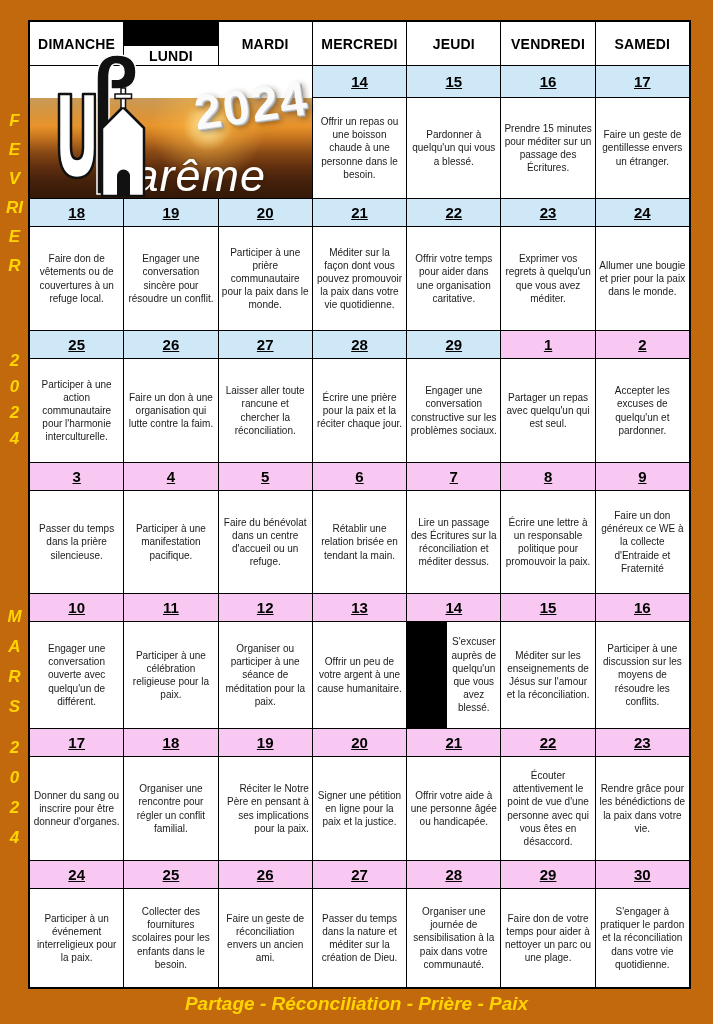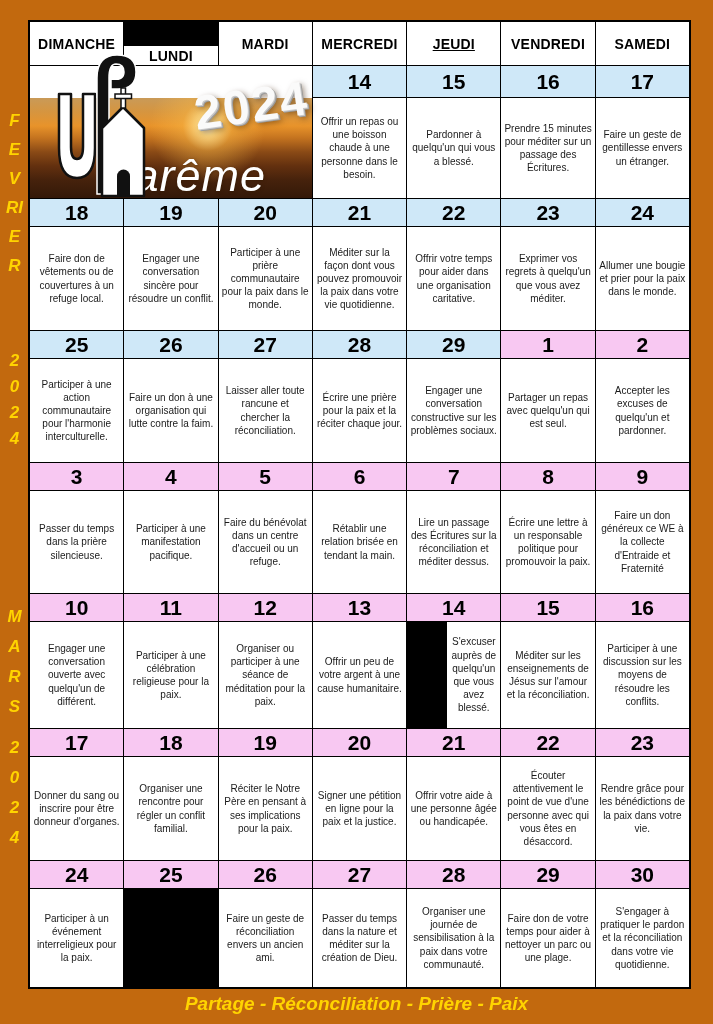--- a/index.html
+++ b/index.html
@@ -14,21 +14,21 @@
   #lbl-month2{left:6px;top:602px;line-height:30px;}
   #lbl-year2{left:6px;top:733px;line-height:30px;}
 
   
   .grid{position:absolute;left:28px;top:20px;width:659px;height:965px;
         display:grid;grid-template-columns:repeat(7,1fr);
         grid-template-rows:43px 31px 100px 27px 103px 27px 103px 27px 102px 27px 106px 27px 103px 27px auto;
         gap:1px;background:#000;border:2px solid #000;}
   .cell{background:#fff;display:flex;align-items:center;justify-content:center;text-align:center;}
   .head{font-weight:bold;font-size:14px;letter-spacing:.2px;}
-  .date{font-weight:bold;font-size:21px;}
+  .date{font-weight:bold;font-size:15px;text-decoration:underline;}
   .date.blue{background:#cfe8f8;}
   .date.pink{background:#f8c8f2;}
   .act{font-size:10px;line-height:1.32;padding:2px 3px;color:#1a1a1a;}
 
   
   .logo-block{grid-row:2/4;grid-column:1/4;position:relative;background:#fff;}
   .sunset{position:absolute;left:0;right:0;bottom:0;height:100px;overflow:visible;
     background:
       radial-gradient(circle at 63% 28%, rgba(255,253,235,.95) 0%, rgba(255,224,140,.85) 5%, rgba(252,186,70,.45) 13%, rgba(252,186,70,0) 30%),
       linear-gradient(180deg,#c99a58 0%,#d6953f 14%,#e8932a 28%,#c4731f 40%,#8a4a16 54%,#63300f 68%,#46220c 82%,#331808 100%);}
@@ -70,21 +70,21 @@
         <rect x="65" y="38" width="4.5" height="20" fill="#ffffff" stroke="#111" stroke-width="1.5"></rect>
         <rect x="59" y="44" width="16.5" height="4.5" fill="#ffffff" stroke="#111" stroke-width="1.5"></rect>
 
         <path d="M61 146 v-20 a6.5 6.5 0 0 1 13 0 v20 Z" fill="#111"></path>
       </svg>
     </div>
   <div class="cell head" style="grid-area: 1 / 1;">DIMANCHE</div>
       <div class="cell head" style="grid-area: 1 / 2; margin-top: 24px;">LUNDI</div>
       <div class="cell head" style="grid-area: 1 / 3;">MARDI</div>
       <div class="cell head" style="grid-area: 1 / 4;">MERCREDI</div>
-      <div class="cell head" style="grid-area: 1 / 5; text-decoration: underline;">JEUDI</div>
+      <div class="cell head" style="grid-area: 1 / 5;">JEUDI</div>
       <div class="cell head" style="grid-area: 1 / 6;">VENDREDI</div>
       <div class="cell head" style="grid-area: 1 / 7;">SAMEDI</div>
       <div class="cell date blue" style="grid-area: 2 / 4;">14</div>
       <div class="cell act" style="grid-area: 3 / 4;">
         <span>Offrir un repas ou une boisson chaude à une personne dans le besoin.</span>
       </div>
       <div class="cell date blue" style="grid-area: 2 / 5;">15</div>
       <div class="cell act" style="grid-area: 3 / 5;">
         <span>Pardonner à quelqu'un qui vous a blessé.</span>
       </div>
@@ -210,21 +210,21 @@
       </div>
       <div class="cell date pink" style="grid-area: 12 / 1;">17</div>
       <div class="cell act" style="grid-area: 13 / 1;">
         <span>Donner du sang ou inscrire pour être donneur d'organes.</span>
       </div>
       <div class="cell date pink" style="grid-area: 12 / 2;">18</div>
       <div class="cell act" style="grid-area: 13 / 2;">
         <span>Organiser une rencontre pour régler un conflit familial.</span>
       </div>
       <div class="cell date pink" style="grid-area: 12 / 3;">19</div>
-      <div class="cell act" style="grid-area: 13 / 3;">
+      <div class="cell act" style="grid-area: 13 / 3; text-align: right;">
         <span>Réciter le Notre Père en pensant à ses implications pour la paix.</span>
       </div>
       <div class="cell date pink" style="grid-area: 12 / 4;">20</div>
       <div class="cell act" style="grid-area: 13 / 4;">
         <span>Signer une pétition en ligne pour la paix et la justice.</span>
       </div>
       <div class="cell date pink" style="grid-area: 12 / 5;">21</div>
       <div class="cell act" style="grid-area: 13 / 5;">
         <span>Offrir votre aide à une personne âgée ou handicapée.</span>
       </div>
@@ -234,20 +234,23 @@
       </div>
       <div class="cell date pink" style="grid-area: 12 / 7;">23</div>
       <div class="cell act" style="grid-area: 13 / 7;">
         <span>Rendre grâce pour les bénédictions de la paix dans votre vie.</span>
       </div>
       <div class="cell date pink" style="grid-area: 14 / 1;">24</div>
       <div class="cell act" style="grid-area: 15 / 1;">
         <span>Participer à un événement interreligieux pour la paix.</span>
       </div>
       <div class="cell date pink" style="grid-area: 14 / 2;">25</div>
+      <div class="cell act" style="grid-area: 15 / 2;">
+        <span>Collecter des fournitures scolaires pour les enfants dans le besoin.</span>
+      </div>
       <div class="cell date pink" style="grid-area: 14 / 3;">26</div>
       <div class="cell act" style="grid-area: 15 / 3;">
         <span>Faire un geste de réconciliation envers un ancien ami.</span>
       </div>
       <div class="cell date pink" style="grid-area: 14 / 4;">27</div>
       <div class="cell act" style="grid-area: 15 / 4;">
         <span>Passer du temps dans la nature et méditer sur la création de Dieu.</span>
       </div>
       <div class="cell date pink" style="grid-area: 14 / 5;">28</div>
       <div class="cell act" style="grid-area: 15 / 5;">

